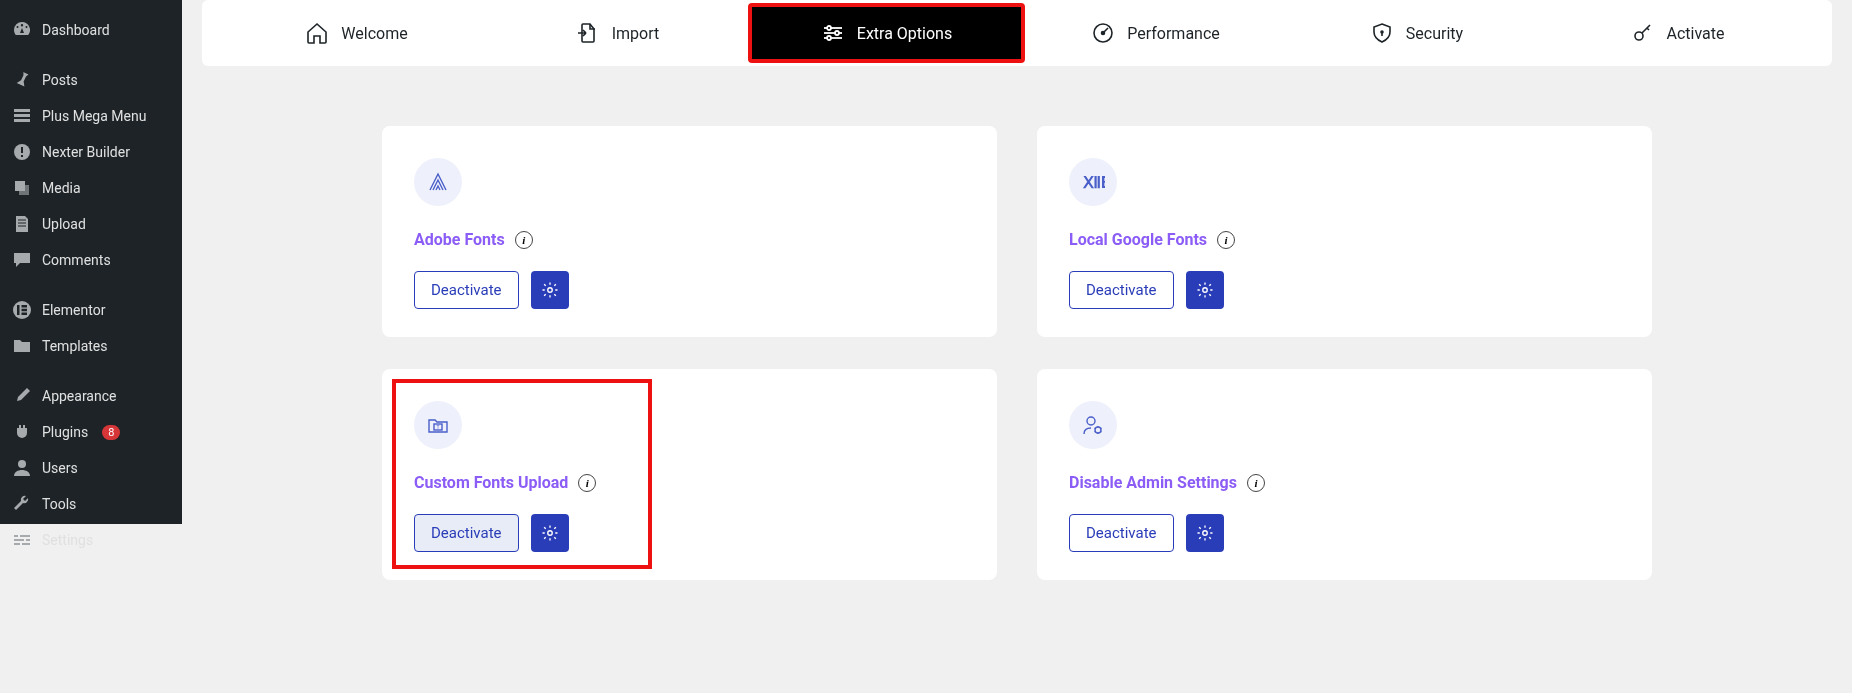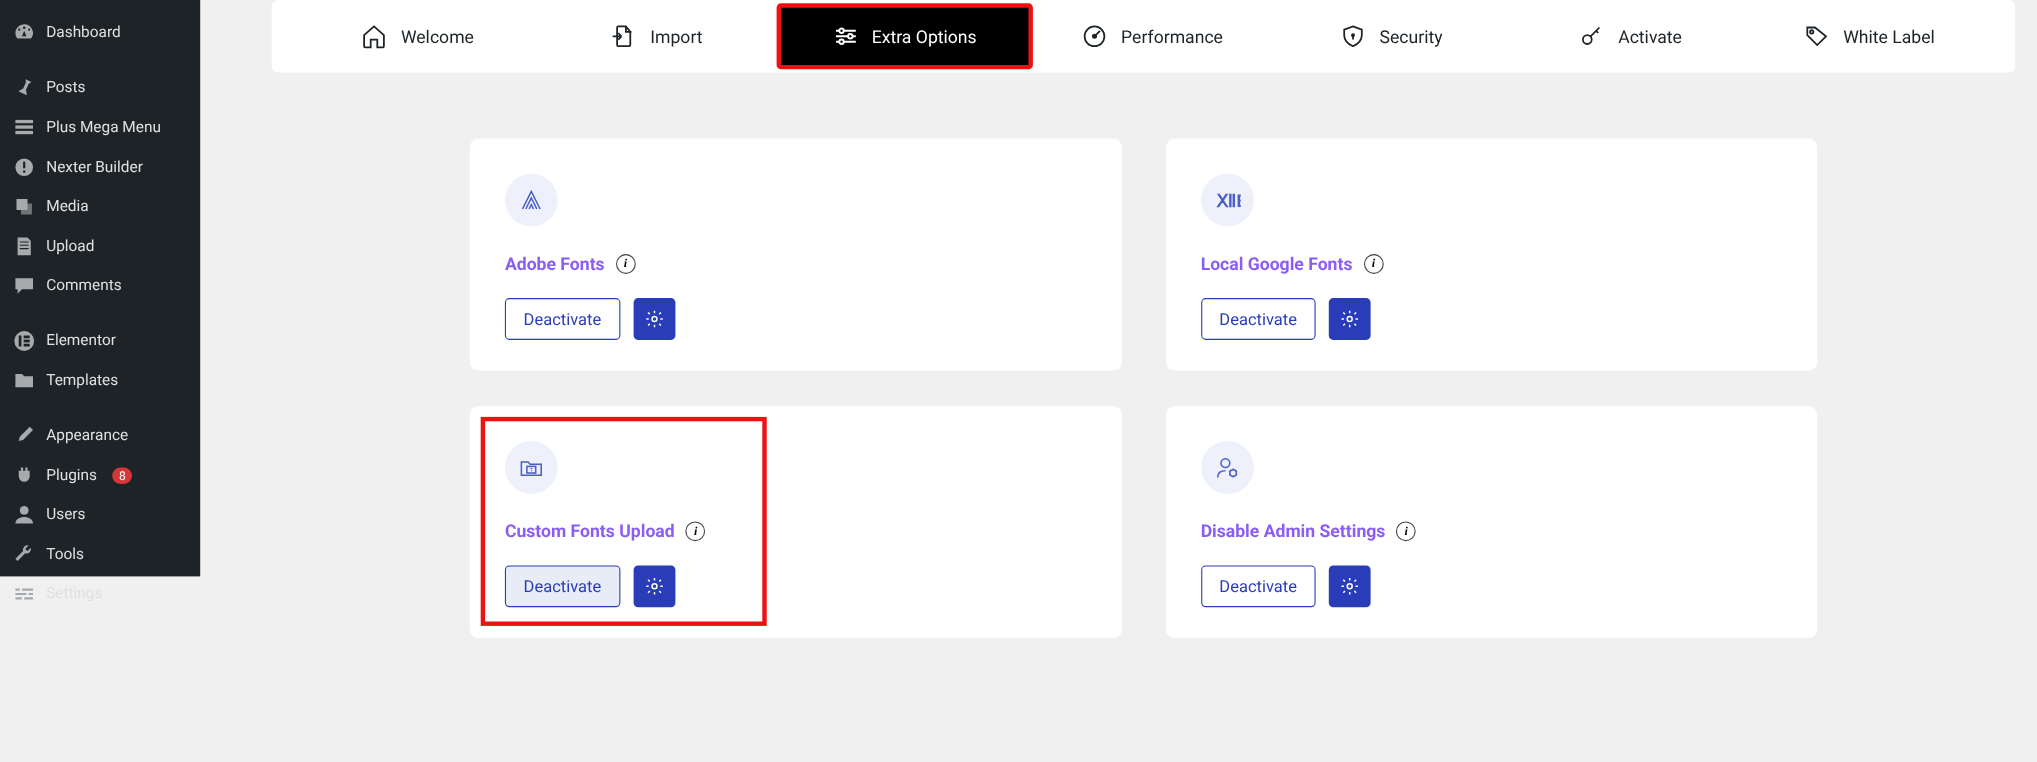--- a/index.html
+++ b/index.html
@@ -6,21 +6,21 @@
     body { display: flex; background: #f0f0f1; width: 1852px; height: 693px; overflow: hidden; }
     
     
     .sidebar { width: 182px; background: #1d2327; height: 524px; flex-shrink: 0; padding-top: 12px; }
     .sidebar-item { display: flex; align-items: center; padding: 8px 12px; color: #e0e0e0; font-size: 14px; cursor: pointer; gap: 10px; }
     .sidebar-sep { height: 14px; }
     .sidebar-icon { width: 20px; height: 20px; display: flex; align-items: center; justify-content: center; color: #a7aaad; }
     .badge { background: #d63638; color: #fff; border-radius: 9px; font-size: 11px; padding: 1px 6px; margin-left: 4px; }
     
     
-    .main { flex: 1; display: flex; flex-direction: column; margin-left: 45px; }
+    .main { flex: 1; display: flex; flex-direction: column; }
     .tabs-wrap { background: #fff; margin: 0 20px; border-radius: 6px; display: flex; padding: 0 24px; align-items: center; height: 66px; gap: 0; }
     .tab { flex: 1; display: flex; align-items: center; justify-content: center; gap: 12px; padding: 12px 16px; font-size: 16px; color: #1d2327; cursor: pointer; position: relative; }
     .tab .icon { width: 24px; height: 24px; display: flex; align-items: center; justify-content: center; }
     .tab.active { background: #000; color: #fff; border-radius: 4px; padding: 14px 20px; text-align: right; }
     .tab.active-highlight { border: 4px solid #e11; }
     
     
     .content { padding: 60px 200px 40px 200px; display: grid; grid-template-columns: 1fr 1fr; gap: 32px 40px; }
     .card { background: #fff; border-radius: 8px; padding: 32px 32px 28px 32px; position: relative; }
     .card.highlight .card-inner-box { position: absolute; top: 10px; left: 10px; width: 260px; height: 190px; border: 4px solid #e11; pointer-events: none; }
@@ -226,29 +226,20 @@
     </div>
     <div class="tab">
       <span class="icon">
         <svg viewBox="0 0 24 24" fill="none" stroke="#1d2327" stroke-width="1.6">
             <circle cx="8" cy="15" r="4"></circle>
             <path d="M11 12l8-8m-3 3l2 2"></path>
           </svg>
       </span>
       <span>Activate</span>
     </div>
-    <div class="tab">
-      <span class="icon">
-        <svg viewBox="0 0 24 24" fill="none" stroke="#1d2327" stroke-width="1.6">
-            <path d="M20 12l-8 8-9-9V4h7z"></path>
-            <circle cx="7" cy="8" r="1.5"></circle>
-          </svg>
-      </span>
-      <span>White Label</span>
-    </div>
   </div>
 
   <div class="content">
 
     <div class="card">
       <div class="card-icon">
         <svg viewBox="0 0 24 24" fill="none" stroke="#4a5fc9" stroke-width="1.4">
             <path d="M4 20L12 4l8 16M7 20l5-10 5 10M10 20l2-4 2 4"></path>
           </svg>
       </div>

